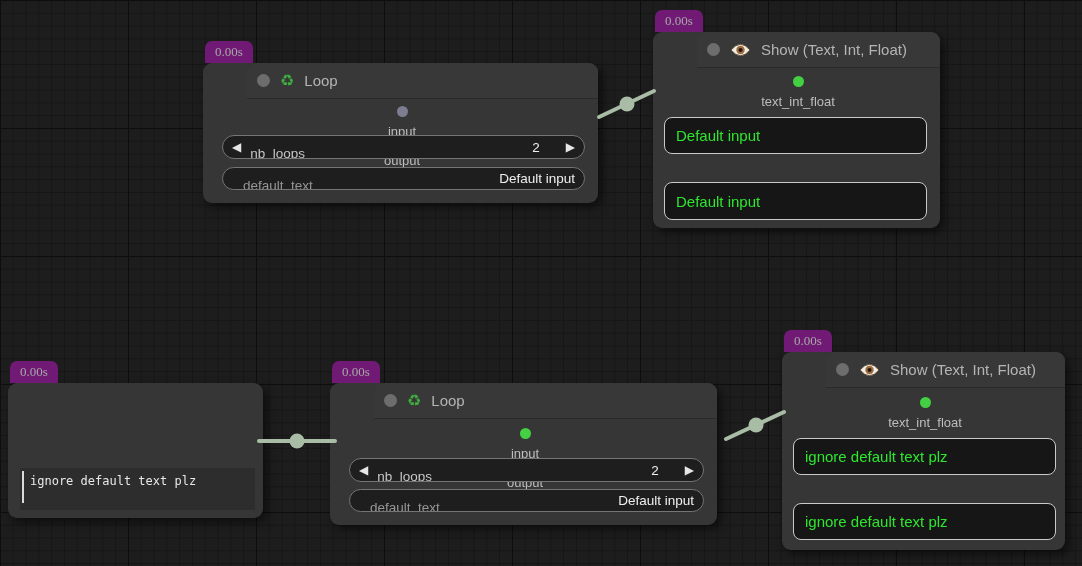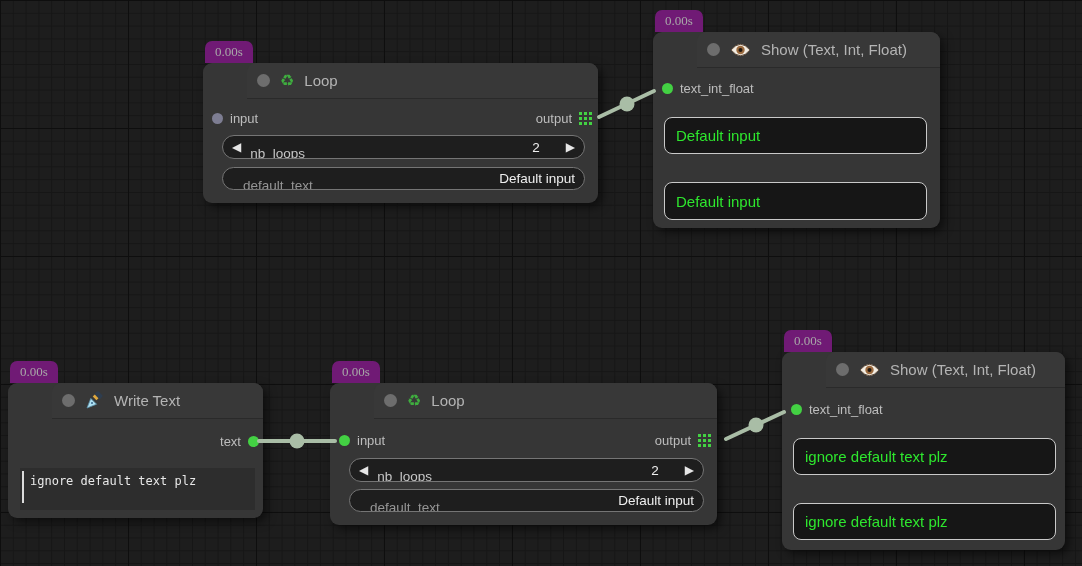--- a/index.html
+++ b/index.html
@@ -38,21 +38,21 @@
     position:absolute;top:0;left:16px;right:0;height:36px;
     background:var(--header-bg);border-radius:9px 9px 0 0;
     border-bottom:1px solid #2a2a2a;
     display:flex;align-items:center;gap:10px;padding:0 10px;margin-left:28px;
   }
   .collapse-dot{width:13px;height:13px;border-radius:50%;background:#6d6d6d;flex:0 0 auto;}
   .title{font-size:15px;color:#b4b4b4;white-space:nowrap;}
   .node-emoji{font-size:16px;color:#3fae3f;line-height:1;}
   .io-row{
     position:absolute;top:43px;left:9px;right:6px;height:24px;
-    display:flex;align-items:center;gap:7px;font-size:13px;color:#bdbdbd;
+    display:flex;align-items:center;gap:7px;font-size:13px;color:#bdbdbd;flex-direction:column;
   }
   .io-row .spacer{flex:1;}
   .port{width:11px;height:11px;border-radius:50%;flex:0 0 auto;}
   .port.green{background:var(--green);}
   .port.gray{background:var(--port-gray);}
   .grid-icon{color:var(--green);flex:0 0 auto;}
   .pill{
     position:absolute;left:19px;right:13px;height:24px;
     background:var(--widget-bg);border:1px solid var(--widget-border);
     border-radius:13px;display:flex;align-items:center;
@@ -139,34 +139,20 @@
   <div class="show-box" style="top:85px;width:263px">
     <span>Default input</span>
   </div>
   <div class="show-box" style="top:150px;width:263px;height:38px">
     <span>Default input</span>
   </div>
 </div>
 
 <div class="node" style="left:8px;top:383px;width:255px;height:135px">
   <div class="badge">0.00s</div>
-  <div class="header">
-    <span class="collapse-dot"></span>
-    <svg width="19" height="19" viewBox="0 0 19 19">
-        <rect x="10" y="1.5" width="7.5" height="5" rx="1.5" transform="rotate(45 13.5 4)" fill="#2e3d4f"></rect>
-        <rect x="8" y="5" width="5.2" height="2.8" transform="rotate(45 10.6 6.4)" fill="#e0a93e"></rect>
-        <path d="M2 17 L5.8 7.4 L11.6 13.2 Z" fill="#aee0f2" stroke="#5b8fa8" stroke-width="0.8"></path>
-        <circle cx="7" cy="12" r="1" fill="#39698c"></circle>
-      </svg>
-    <span class="title">Write Text</span>
-  </div>
-  <div class="io-row" style="top:46px;justify-content:flex-end;right:4px">
-    <span>text</span>
-    <span class="port green"></span>
-  </div>
   <div class="textarea">
     <div class="caret-bar"></div>
     <span>ignore default text plz</span>
   </div>
 </div>
 
 <div class="node" style="left:330px;top:383px;width:387px;height:142px">
   <div class="badge">0.00s</div>
   <div class="header">
     <span class="collapse-dot"></span>

